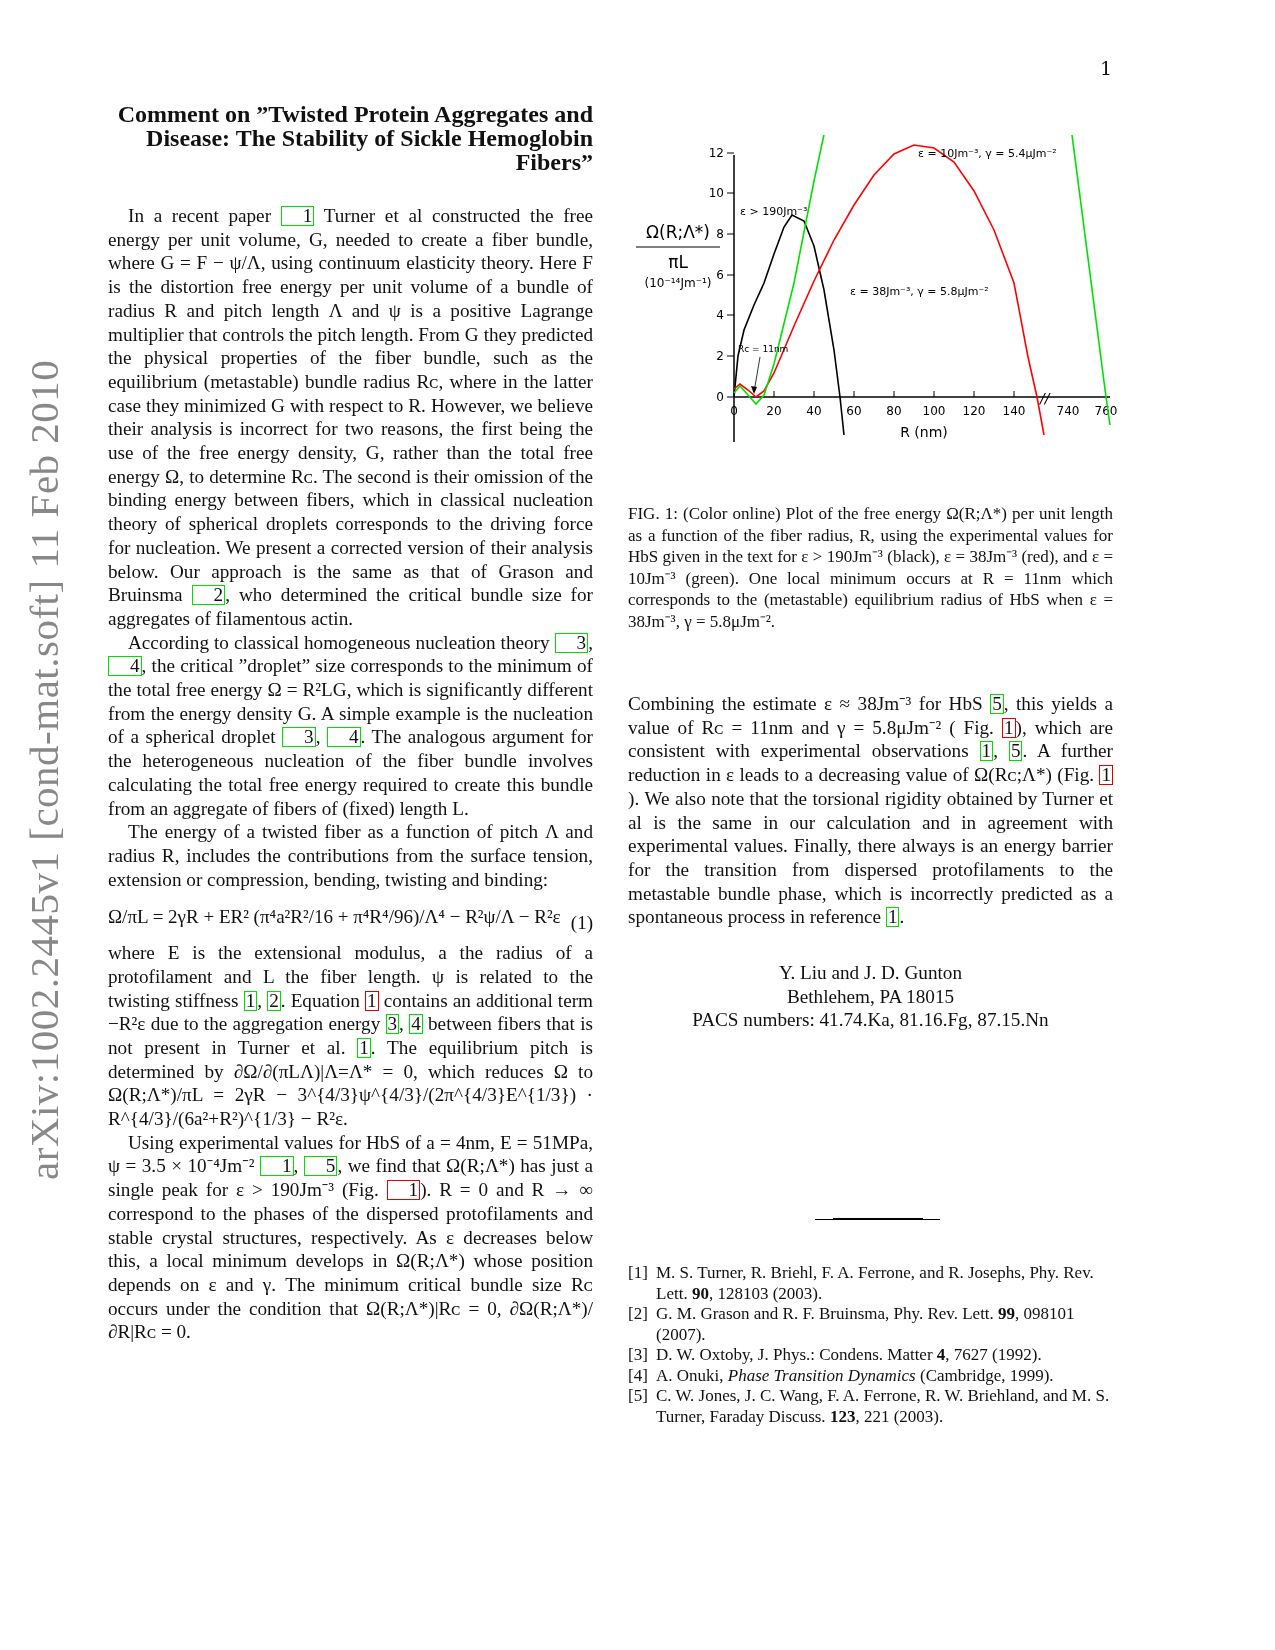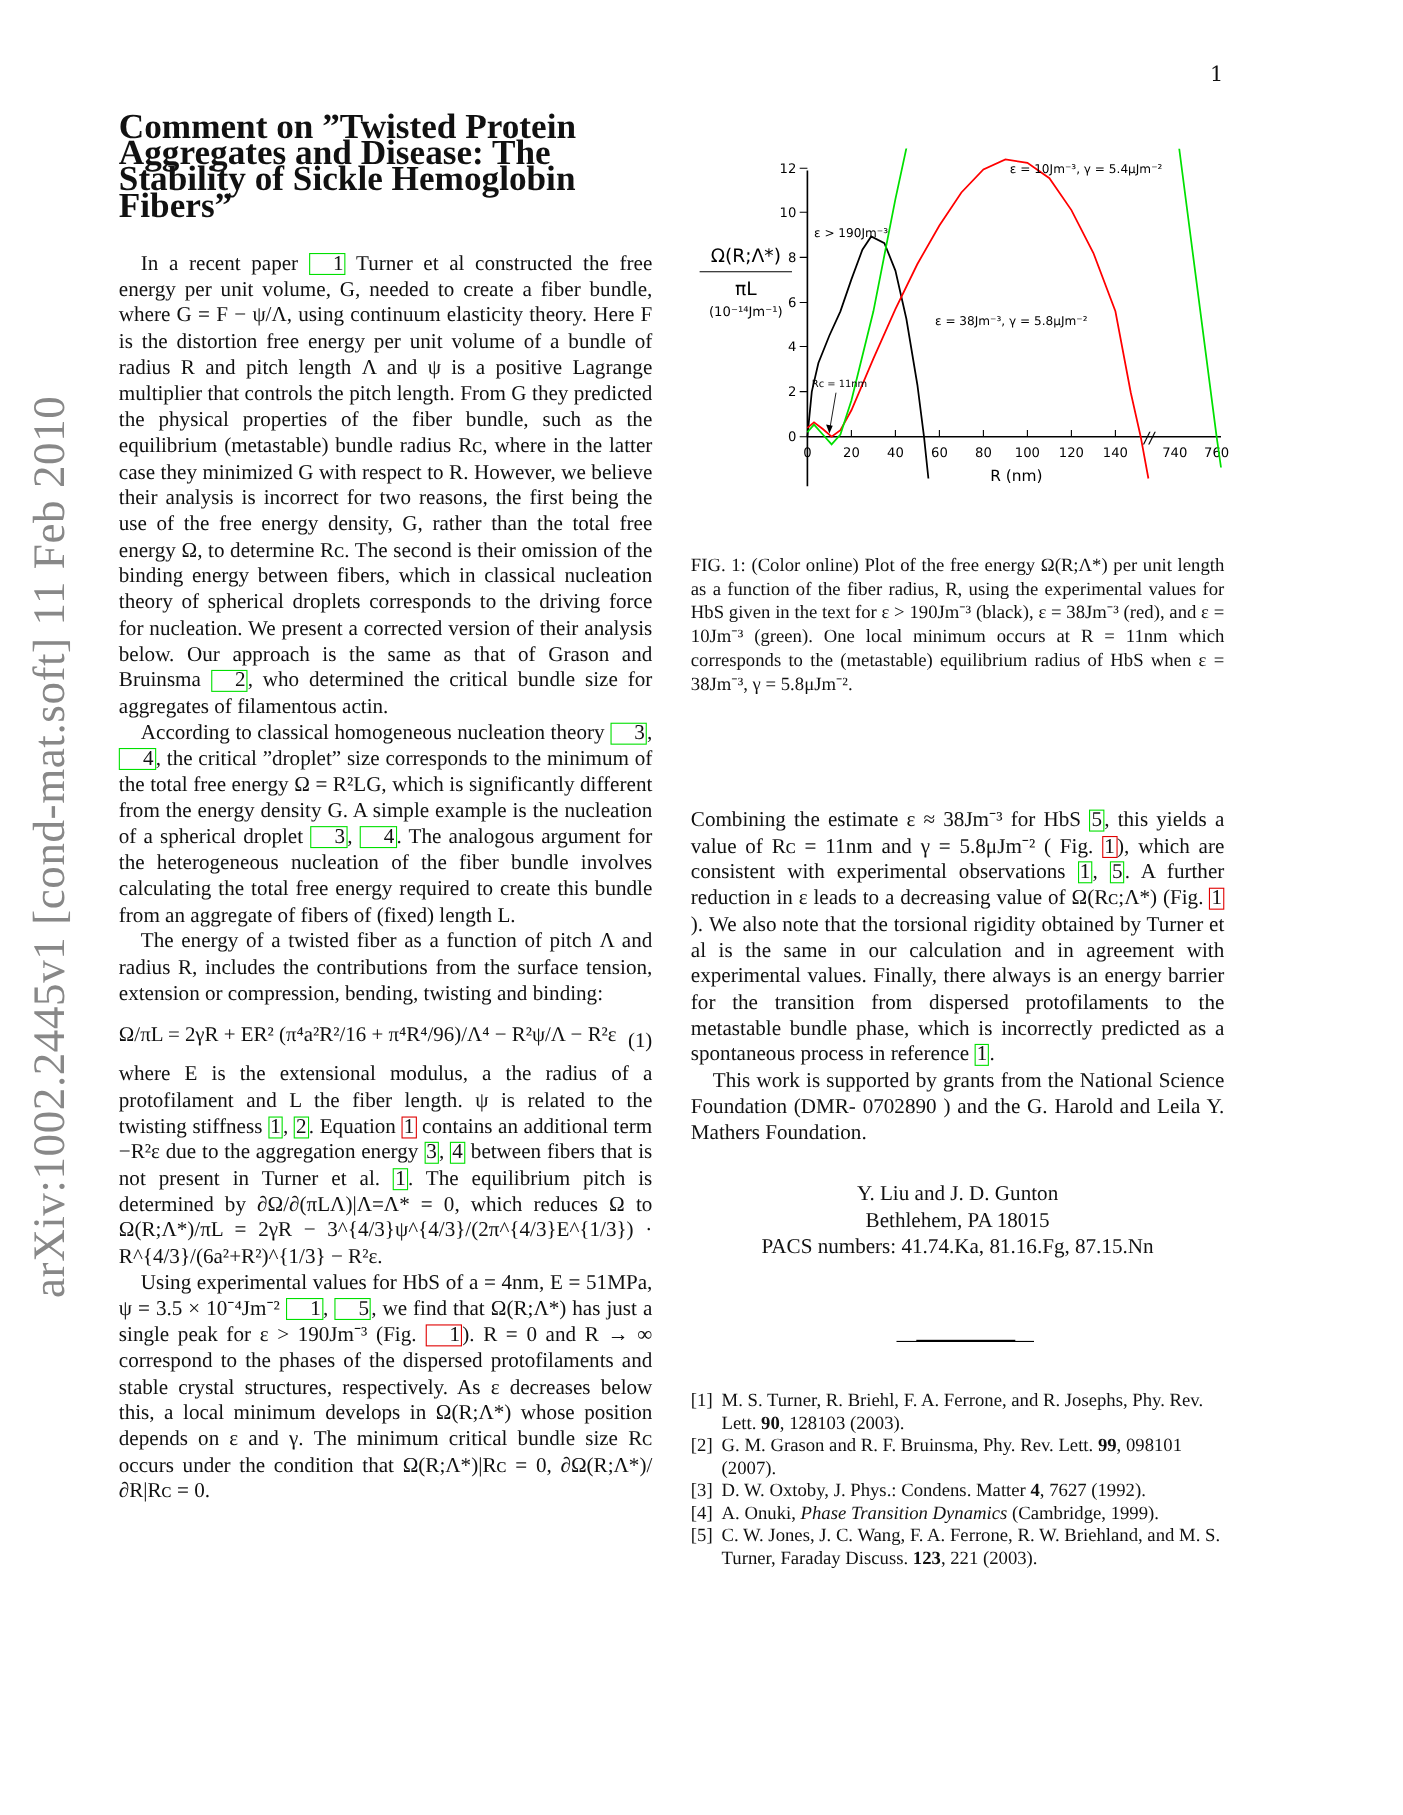--- a/index.html
+++ b/index.html
@@ -6,22 +6,22 @@
   body { width: 1275px; height: 1650px; position: relative; overflow: hidden;
          font-family: "DejaVu Serif", "Liberation Serif", serif; color: #111; }
   .page-number { position: absolute; top: 57px; left: 1100px; font-size: 19px; }
   .arxiv-stamp { position: absolute; left: 20px; top: 1180px; transform-origin: 0 0;
                  transform: rotate(-90deg); font-size: 41px; color: #888; white-space: nowrap;
                  font-family: "Liberation Serif", serif; letter-spacing: 0.5px; }
   .col { position: absolute; font-family: "Liberation Serif", serif; font-size: 19.2px;
          line-height: 23.7px; text-align: justify; }
   .col-left { left: 108px; top: 102px; width: 485px; }
   .col-right { left: 628px; width: 485px; }
-  .title { font-weight: bold; font-size: 32px; line-height: 24px; margin: 0 0 30px 0;
-           text-align: left; font-family: "Liberation Serif", serif; }
+  .title { font-weight: bold; font-size: 24px; line-height: 24px; margin: 0 0 30px 0;
+           text-align: right; font-family: "Liberation Serif", serif; }
   p { margin: 0; }
   .indent { text-indent: 20px; }
   .eq { margin: 14px 0 12px 0; position: relative; font-size: 19px; }
   .eq-num { position: absolute; right: 0; top: 6px; }
   .cite { display: inline-block; border: 1.5px solid #00e000; padding: 0 1px; line-height: 18px; }
   .figref { display: inline-block; border: 1.5px solid #e00000; padding: 0 1px; line-height: 18px; }
   i { font-style: italic; }
   .chart { position: absolute; left: 628px; top: 135px; width: 490px; height: 320px; }
   .chart text { font-family: "DejaVu Sans", sans-serif; }
   .caption { position: absolute; left: 628px; top: 503px; width: 485px;
@@ -119,23 +119,22 @@
     <text x="222" y="160">ε = 38Jm⁻³, γ = 5.8μJm⁻²</text>
     <text x="290" y="22">ε = 10Jm⁻³, γ = 5.4μJm⁻²</text>
     <text x="110" y="217" font-size="9">Rᴄ = 11nm</text>
   </g>
   <line x1="132" y1="222" x2="126" y2="257" stroke="#000" stroke-width="0.8"></line>
   <polygon points="126,259 123,251 129,252" fill="#000"></polygon>
 </svg>
 
 <div class="caption">FIG. 1: (Color online) Plot of the free energy Ω(R;Λ*) per unit length as a function of the fiber radius, R, using the experimental values for HbS given in the text for ε &gt; 190Jm⁻³ (black), ε = 38Jm⁻³ (red), and ε = 10Jm⁻³ (green). One local minimum occurs at R = 11nm which corresponds to the (metastable) equilibrium radius of HbS when ε = 38Jm⁻³, γ = 5.8μJm⁻².</div>
 
-<div class="col col-right" style="top:692px;margin-top:42px;">
+<div class="col col-right" style="top:692px;">
   <p><span>Combining the estimate ε ≈ 38Jm⁻³ for HbS </span><span class="cite">5</span><span>, this yields a value of Rᴄ = 11nm and γ = 5.8μJm⁻² ( Fig. </span><span class="figref">1</span><span>), which are consistent with experimental observations </span><span class="cite">1</span>, <span class="cite">5</span><span>. A further reduction in ε leads to a decreasing value of Ω(Rᴄ;Λ*) (Fig. </span><span class="figref">1</span><span>). We also note that the torsional rigidity obtained by Turner et al is the same in our calculation and in agreement with experimental values. Finally, there always is an energy barrier for the transition from dispersed protofilaments to the metastable bundle phase, which is incorrectly predicted as a spontaneous process in reference </span><span class="cite">1</span><span>.</span></p>
-  <p class="indent">This work is supported by grants from the National Science Foundation (DMR- 0702890 ) and the G. Harold and Leila Y. Mathers Foundation.</p>
   <div style="height:32px"></div>
   <div style="text-align:center">
     <div>Y. Liu and J. D. Gunton</div>
     <div>Bethlehem, PA 18015</div>
     <div>PACS numbers: 41.74.Ka, 81.16.Fg, 87.15.Nn</div>
   </div>
 </div>
 
 <div class="rule"></div>
 <div class="rule2"></div>

